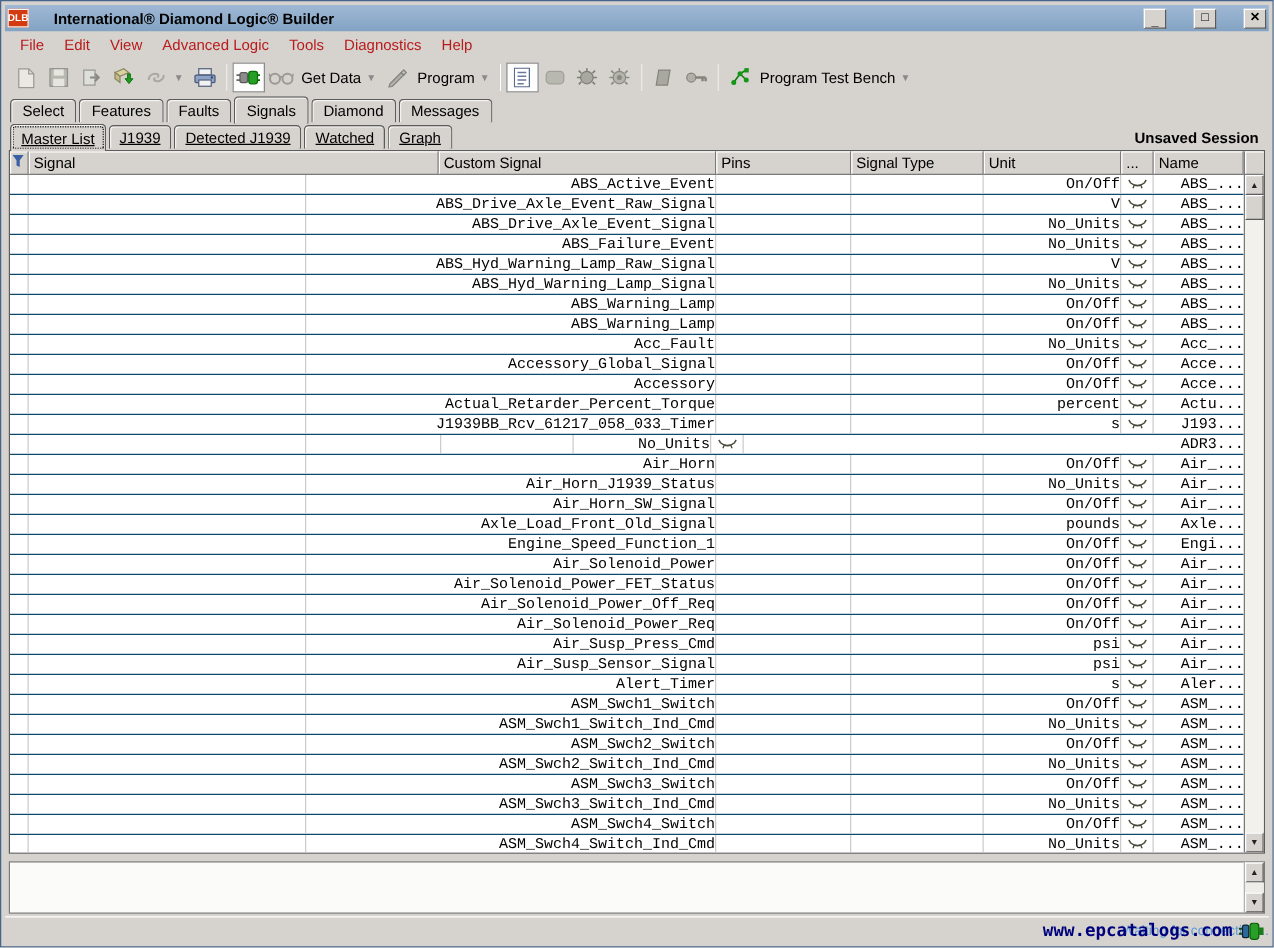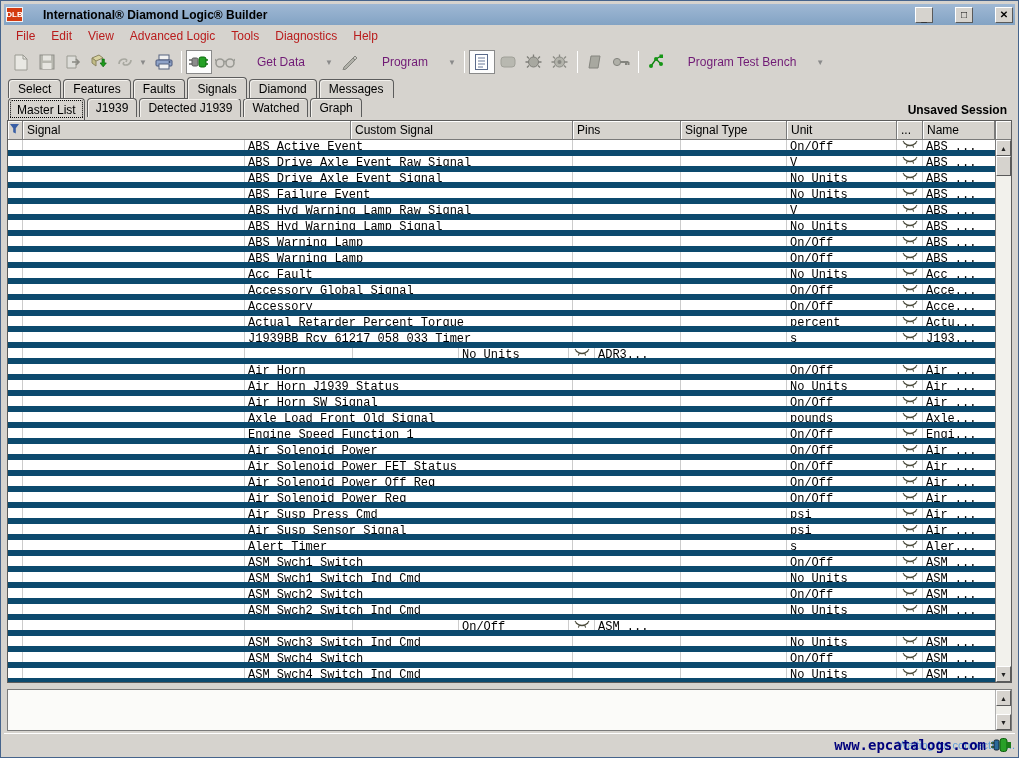--- a/index.html
+++ b/index.html
@@ -15,39 +15,39 @@
 
   
   .menubar{ flex:0 0 22px; display:flex; align-items:center; padding-left:4px; font:12px "Liberation Sans",sans-serif; color:#b91c1c; }
   .menu-item{ padding:3px 8px; }
 
   
   .toolbar{ flex:0 0 30px; display:flex; align-items:center; padding:2px 4px; }
   .tbtn{ width:26px; height:24px; display:flex; align-items:center; justify-content:center; }
   .tbtn.toggled{ background:#fdfdfd; border:1px solid #8a8a8a; }
   .tsep{ width:1px; height:22px; background:#9a9a9a; margin:0 4px; border-right:1px solid #fff; }
-  .tlabel{ font:12px "Liberation Sans",sans-serif; color:#701a75; margin:0 19px; white-space:nowrap; }
+  .tlabel{ font:12px "Liberation Sans",sans-serif; color:#000000; margin:0 3px; white-space:nowrap; }
   .caret{ font-size:8px; color:#8a8a8a; margin:0 4px 0 1px; }
 
   
   .tabsrow{ flex:0 0 21px; display:flex; align-items:flex-end; padding:0 4px; position:relative; z-index:3; }
   .tab{ border:1px solid #5c5c5c; border-bottom:none; border-radius:4px 4px 0 0; background:#d6d3ce; padding:2px 9px 2px; font:12px "Liberation Sans",sans-serif; margin-right:2px; box-shadow:inset 1px 1px 0 #f4f2ee; white-space:nowrap; }
   .tab.active{ padding-top:4px; padding-bottom:3px; margin-bottom:-1px; z-index:4; position:relative; }
-  .subtabsrow{ flex:0 0 22px; display:flex; align-items:flex-start; padding:0 4px; position:relative; z-index:2; }
+  .subtabsrow{ flex:0 0 22px; display:flex; align-items:center; padding:0 4px; position:relative; z-index:2;text-decoration:underline; }
   .subtab{ border:1px solid #5c5c5c; border-bottom:none; border-radius:4px 4px 0 0; background:#d6d3ce; padding:2px 8px 2px; font:12px "Liberation Sans",sans-serif; margin-right:2px; box-shadow:inset 1px 1px 0 #f4f2ee; white-space:nowrap; }
   .subtab.active{ padding-top:4px; padding-bottom:3px; margin-bottom:-1px; outline:1px dotted #000; outline-offset:-3px; position:relative; }
   .session-label{ position:absolute; right:8px; bottom:3px; font:bold 12px "Liberation Sans",sans-serif; color:#000; }
 
   
   .table-area{ flex:0 0 563px; margin:0 3px; border:1px solid #5c5c5c; background:#fff; display:flex; overflow:hidden; }
   .grid{ flex:1; display:flex; flex-direction:column; overflow:hidden; }
   .ghead{ flex:0 0 19px; display:flex; background:#d6d3ce; }
   .hcell{ border-right:1px solid #7a7a7a; border-bottom:1px solid #7a7a7a; box-shadow:inset 1px 1px 0 #fff; background:#d6d3ce; font:12px "Liberation Sans",sans-serif; padding:2px 0 0 4px; white-space:nowrap; overflow:hidden; }
   .gbody{ flex:1; overflow:hidden; background:#fff; }
-  .trow{ height:16px; display:flex; border-bottom:6px solid #0c4a6e; }
+  .trow{ height:16px; display:flex; border-bottom:1px solid #0c4a6e;text-align:right; }
   .tcell{ border-right:1px solid #cccccc; font:12px/15px "Liberation Mono",monospace; color:#000; padding-left:3px; white-space:nowrap; overflow:hidden; }
   .c-sel{ width:15px; } .c-custom{ width:222px; } .c-signal{ width:328px; }
   .c-pins{ width:108px; } .c-stype{ width:106px; } .c-unit{ width:110px; }
   .c-eye{ width:26px; display:flex; align-items:center; justify-content:center; padding:0; }
   .c-name{ flex:1; border-right:none; }
   .h-sel{ width:15px; padding:2px 0 0 2px; } .h-custom{ width:222px; } .h-signal{ width:328px; }
   .h-pins{ width:108px; } .h-stype{ width:106px; } .h-unit{ width:110px; }
   .h-eye{ width:26px; } .h-name{ flex:1; }
 
   
@@ -697,20 +697,21 @@
   <svg width="16" height="10" viewBox="0 0 16 10">
     <path d="M2 3 Q8 8 14 3" fill="none" stroke="#4a4a3a" stroke-width="1.3"></path>
     <path d="M2.4 3 L1 1 M13.6 3 L15 1 M5.2 5.4 L4.4 7.6 M10.8 5.4 L11.6 7.6" stroke="#4a4a3a" stroke-width="1.1" fill="none"></path>
   </svg>
 </div>
             <div class="tcell c-name">ASM_...</div>
           </div>
           <div class="trow">
             <div class="tcell c-sel"></div>
             <div class="tcell c-custom"></div>
+            <div class="tcell c-signal">ASM_Swch3_Switch</div>
             <div class="tcell c-pins"></div>
             <div class="tcell c-stype"></div>
             <div class="tcell c-unit">On/Off</div>
             <div class="tcell c-eye">
   <svg width="16" height="10" viewBox="0 0 16 10">
     <path d="M2 3 Q8 8 14 3" fill="none" stroke="#4a4a3a" stroke-width="1.3"></path>
     <path d="M2.4 3 L1 1 M13.6 3 L15 1 M5.2 5.4 L4.4 7.6 M10.8 5.4 L11.6 7.6" stroke="#4a4a3a" stroke-width="1.1" fill="none"></path>
   </svg>
 </div>
             <div class="tcell c-name">ASM_...</div>

